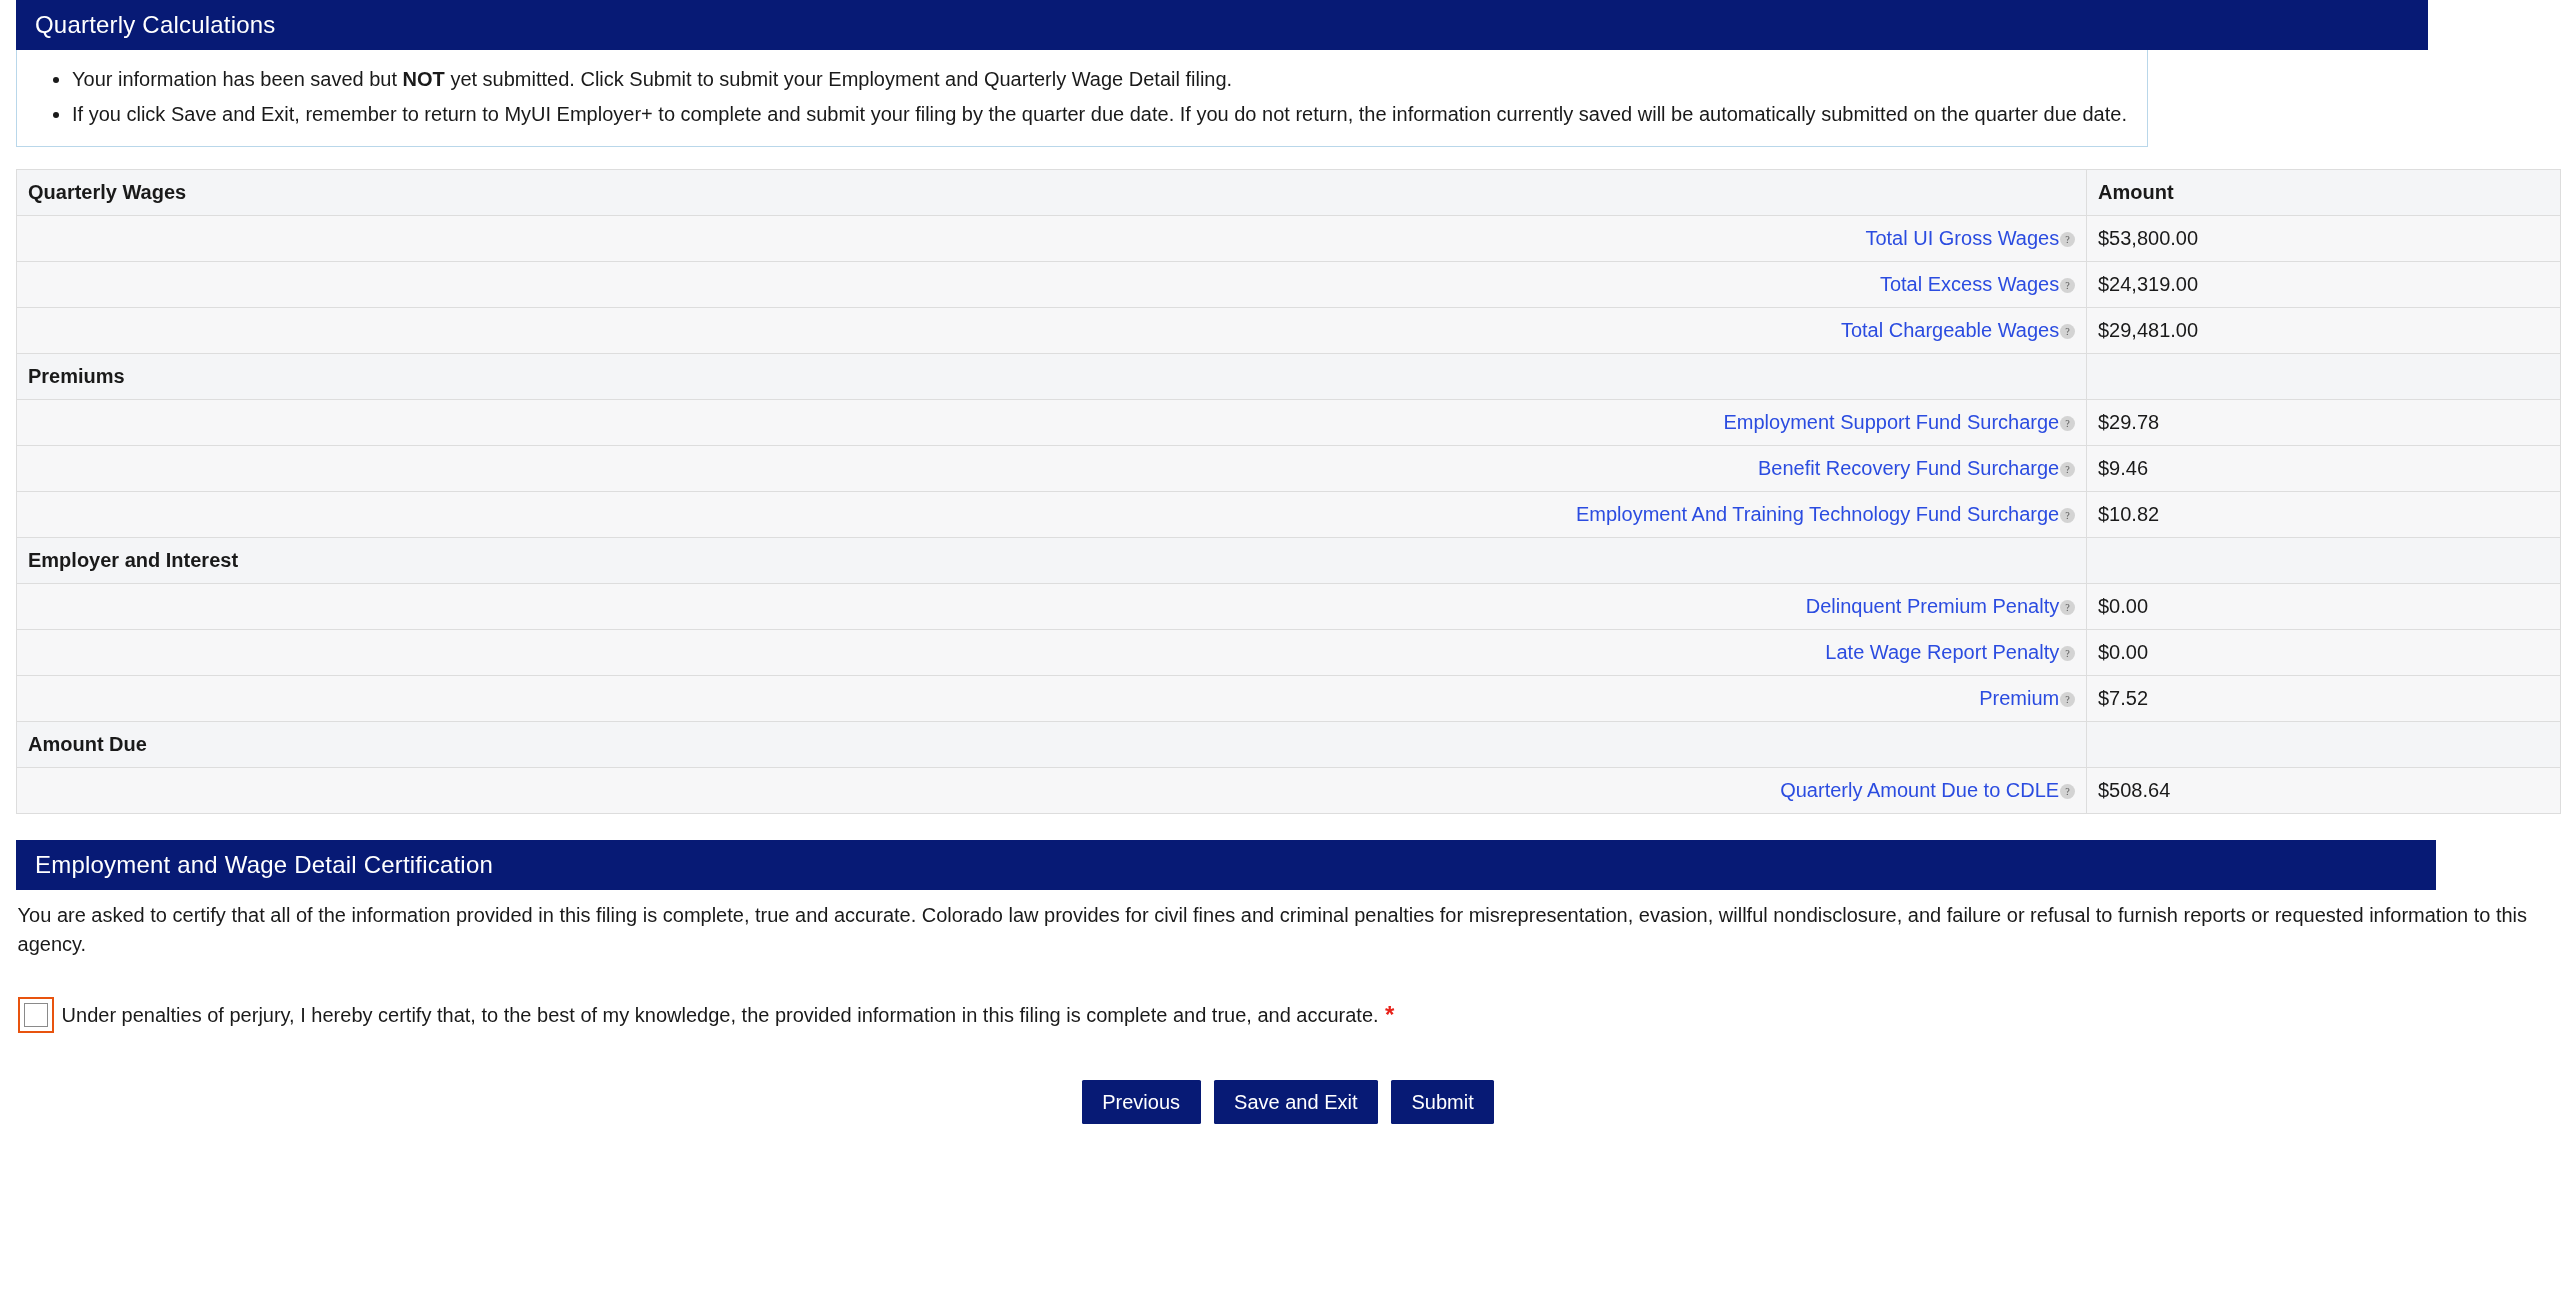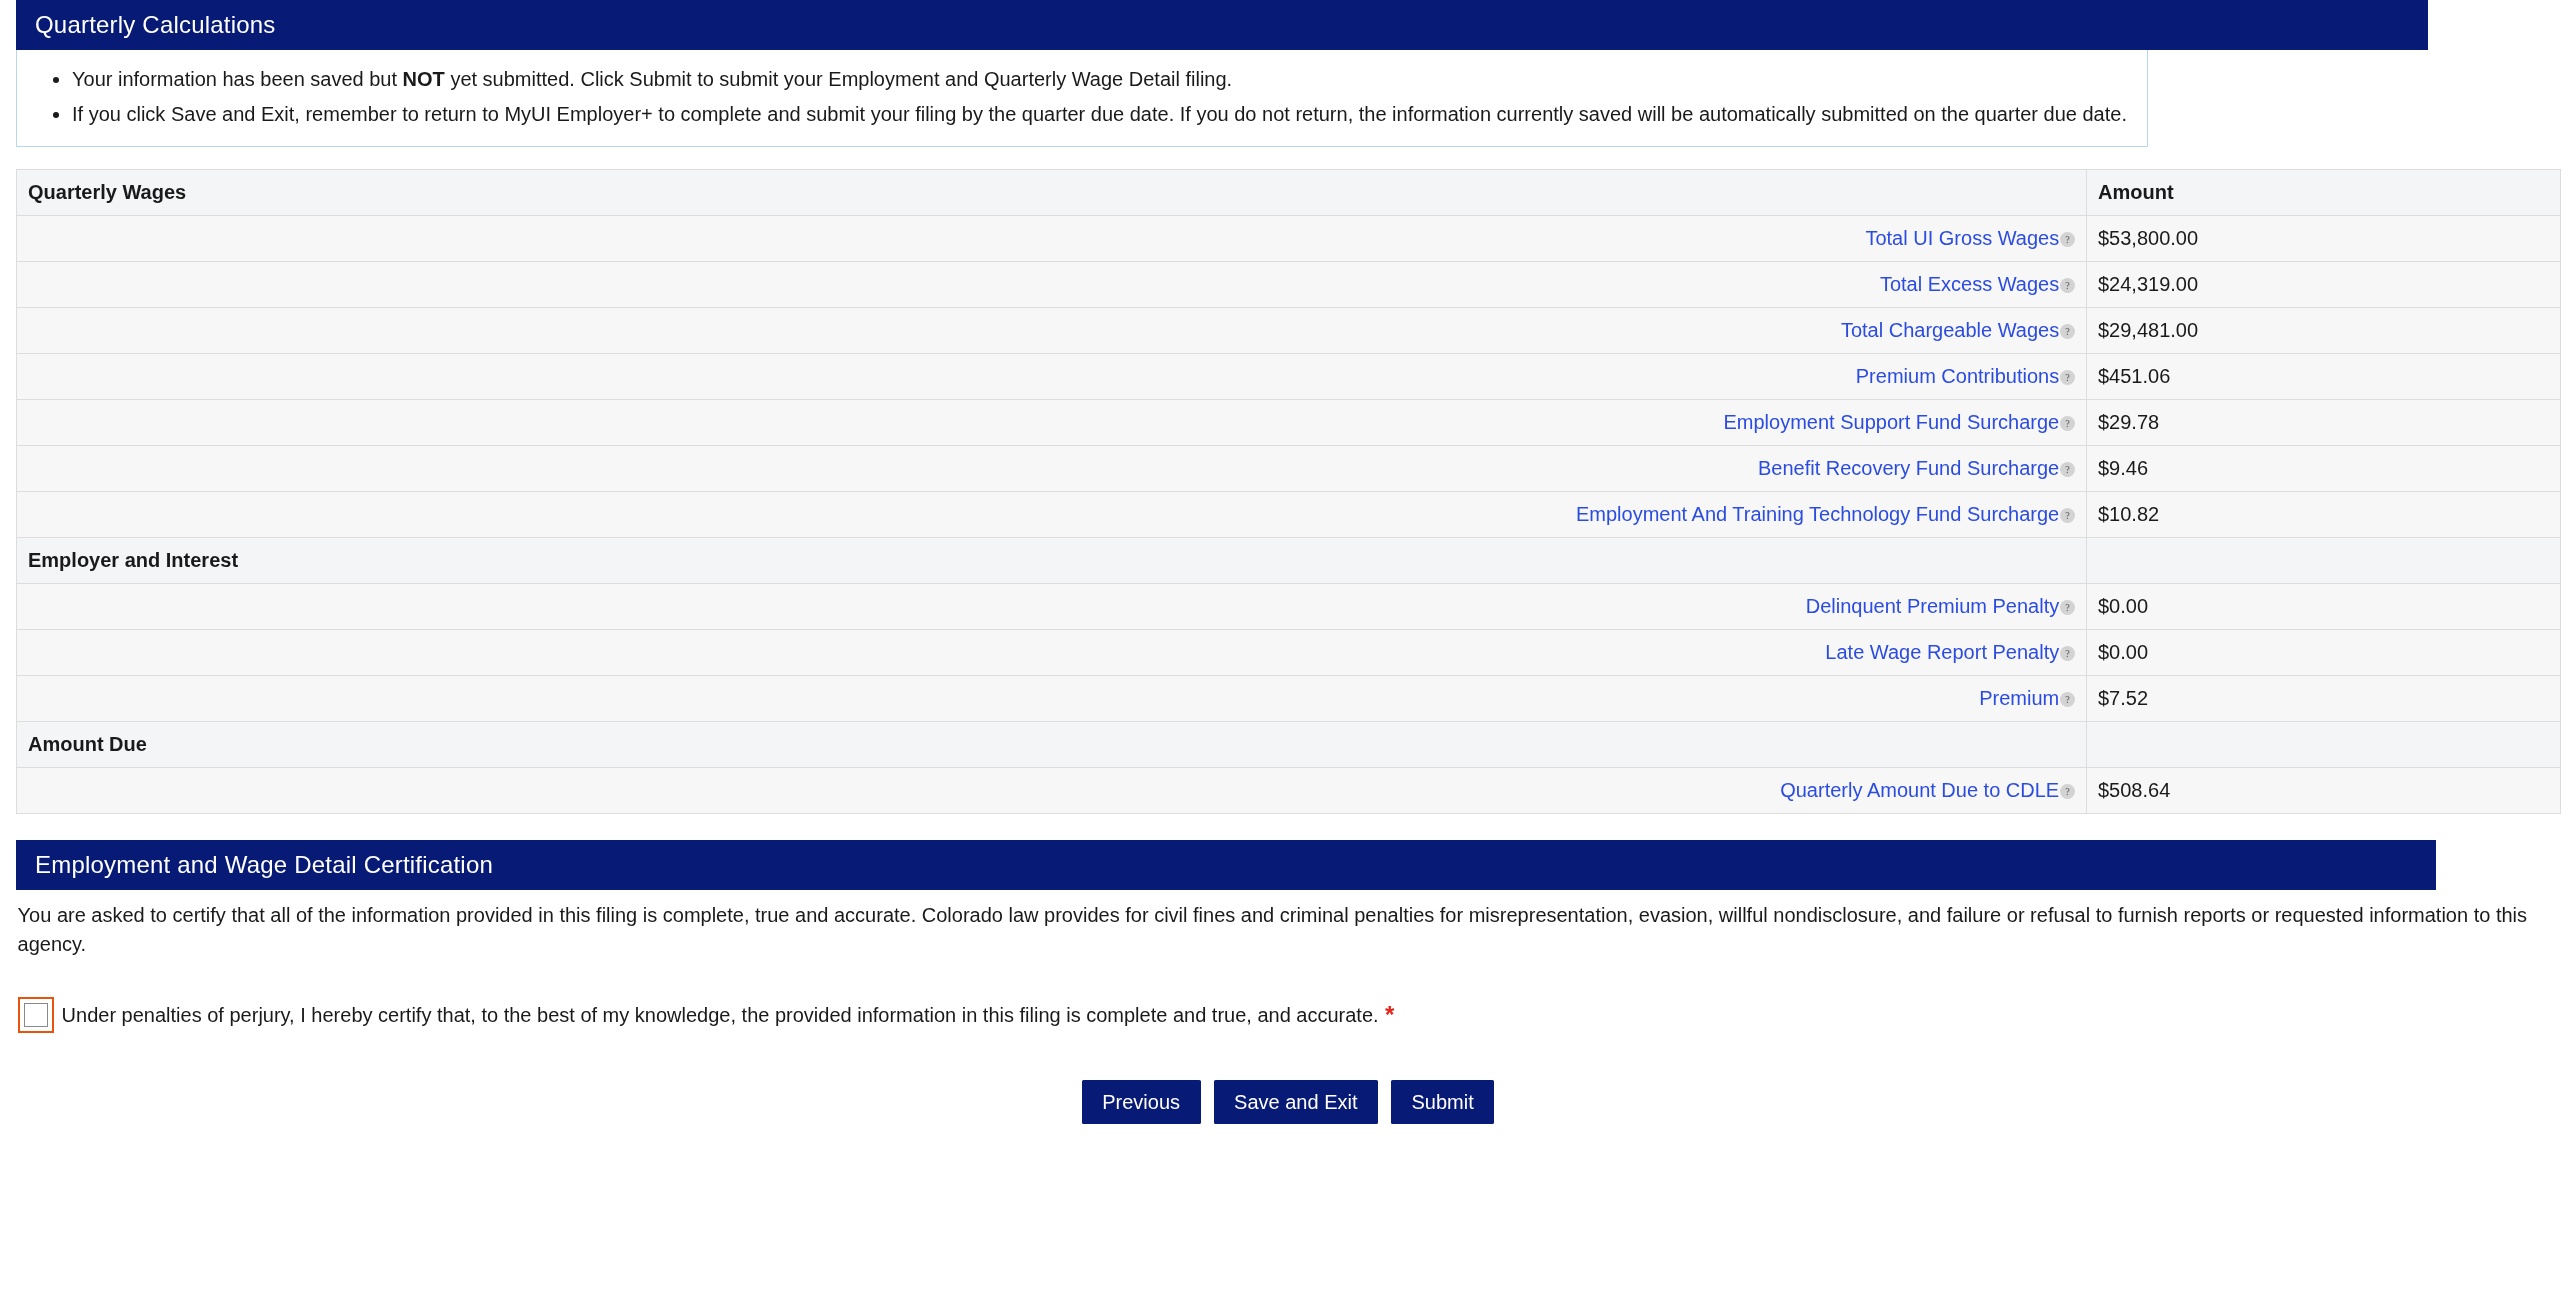--- a/index.html
+++ b/index.html
@@ -220,25 +220,25 @@
       <tr class="row-item">
         <td class="label-cell"><span class="link-label">Total Excess Wages</span><span class="help-icon">?</span></td>
         <td class="amount-cell">$24,319.00</td>
       </tr>
 
       <tr class="row-item">
         <td class="label-cell"><span class="link-label">Total Chargeable Wages</span><span class="help-icon">?</span></td>
         <td class="amount-cell">$29,481.00</td>
       </tr>
 
-
-      <tr class="row-item">
-        <td class="label-cell"><span class="link-label">Premium Contributions</span><span class="help-icon">?</span></td>
-        <td class="amount-cell">$451.06</td>
-      </tr>
+      <tr class="row-group">
+        <td>Premiums</td>
+        <td class="amount-cell"></td>
+      </tr>
+
 
       <tr class="row-item">
         <td class="label-cell"><span class="link-label">Employment Support Fund Surcharge</span><span class="help-icon">?</span></td>
         <td class="amount-cell">$29.78</td>
       </tr>
 
       <tr class="row-item">
         <td class="label-cell"><span class="link-label">Benefit Recovery Fund Surcharge</span><span class="help-icon">?</span></td>
         <td class="amount-cell">$9.46</td>
       </tr>

